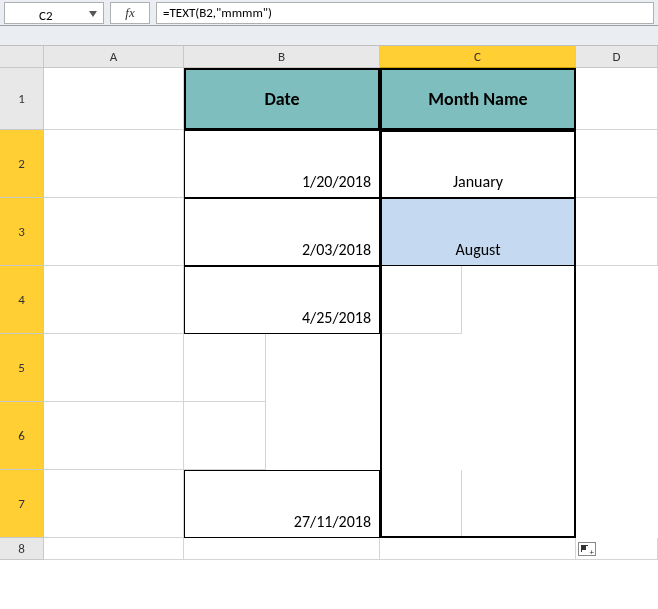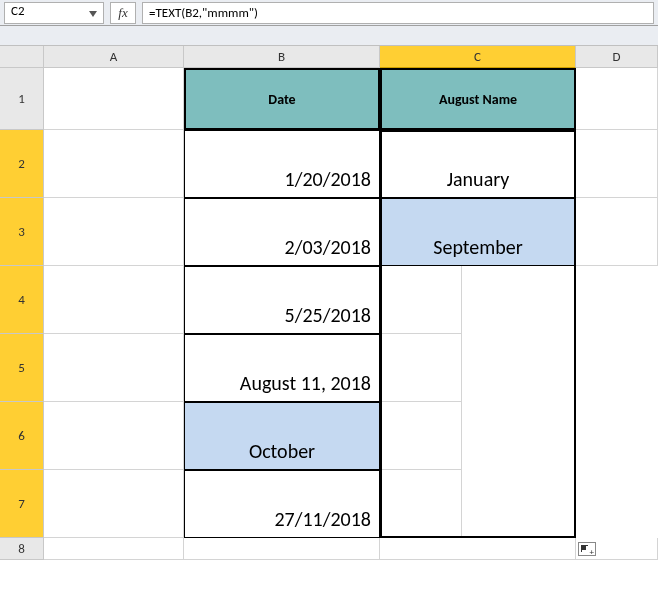--- a/index.html
+++ b/index.html
@@ -21,38 +21,38 @@
       background: #eaedf2;
       padding: 2px 4px;
       gap: 6px;
     }
     .name-box {
       width: 100px;
       height: 22px;
       background: #fff;
       border: 1px solid #b0b0b0;
       display: flex;
-      align-items: flex-start;
+      align-items: flex-end;
       position: relative;
-      padding-left: 6px;
+      padding-left: 34px;
     }
     .name-box .nb-text { font-size: 13px; }
     .name-box .nb-drop {
       position: absolute;
       right: 2px;
       top: 3px;
       width: 16px;
       height: 16px;
       display: flex;
       align-items: center;
       justify-content: center;
       color: #555;
     }
     .fx-box {
-      width: 26px;
+      width: 40px;
       height: 22px;
       background: #fff;
       border: 1px solid #b0b0b0;
       display: flex;
       align-items: center;
       justify-content: center;
       font-style: italic;
       font-family: 'Times New Roman', serif;
       font-size: 13px;
       color: #333;
@@ -124,34 +124,34 @@
     .row-h.active {
       background: #ffcf33;
     }
     .cell {
       border-right: 1px solid #d4d4d4;
       border-bottom: 1px solid #d4d4d4;
       display: flex;
       align-items: flex-end;
       justify-content: center;
       padding: 0 8px 6px 8px;
-      font-size: 20px;
+      font-size: 16px;
       background: #fff;
       position: relative;
     }
     .row1 .cell, .row1 .row-h { height: 62px; }
     .data-row .cell, .data-row .row-h { height: 68px; }
     .row8 .cell, .row8 .row-h { height: 22px; }
     .row8 .cell { align-items: center; padding-bottom: 0; }
     
     .header-cell {
       background: #7ebebe;
       border: 2px solid #000;
       font-weight: bold;
-      font-size: 14px;
+      font-size: 18px;
       align-items: center;
       justify-content: center;
       padding-bottom: 0;
     }
     
     .tbl-cell {
       border: 1px solid #000;
       justify-content: flex-end;
     }
     .tbl-cell.center-txt {
@@ -248,21 +248,21 @@
 
     <div class="row row1">
       <div class="row-h">
           <span>1</span>
         </div>
       <div class="cell col-A"></div>
       <div class="cell col-B header-cell">
           <span>Date</span>
         </div>
       <div class="cell col-C header-cell">
-          <span>August Name</span>
+          <span>Month Name</span>
         </div>
       <div class="cell col-D"></div>
     </div>
 
     <div class="row data-row">
       <div class="row-h active">
           <span>2</span>
         </div>
       <div class="cell col-A"></div>
       <div class="cell col-B tbl-cell">
@@ -276,55 +276,49 @@
 
     <div class="row data-row">
       <div class="row-h active">
           <span>3</span>
         </div>
       <div class="cell col-A"></div>
       <div class="cell col-B tbl-cell">
           <span>2/03/2018</span>
         </div>
       <div class="cell col-C tbl-cell center-txt sel-fill">
-          <span>September</span>
+          <span>August</span>
         </div>
       <div class="cell col-D"></div>
     </div>
 
     <div class="row data-row">
       <div class="row-h active">
           <span>4</span>
         </div>
       <div class="cell col-A"></div>
       <div class="cell col-B tbl-cell">
-          <span>5/25/2018</span>
+          <span>4/25/2018</span>
         </div>
       <div class="cell col-D"></div>
     </div>
 
     <div class="row data-row">
       <div class="row-h active">
           <span>5</span>
         </div>
       <div class="cell col-A"></div>
-      <div class="cell col-B tbl-cell">
-          <span>August 11, 2018</span>
-        </div>
       <div class="cell col-D"></div>
     </div>
 
     <div class="row data-row">
       <div class="row-h active">
           <span>6</span>
         </div>
       <div class="cell col-A"></div>
-      <div class="cell col-C tbl-cell center-txt sel-fill">
-          <span>October</span>
-        </div>
       <div class="cell col-D"></div>
     </div>
 
     <div class="row data-row">
       <div class="row-h active">
           <span>7</span>
         </div>
       <div class="cell col-A"></div>
       <div class="cell col-B tbl-cell">
           <span>27/11/2018</span>

